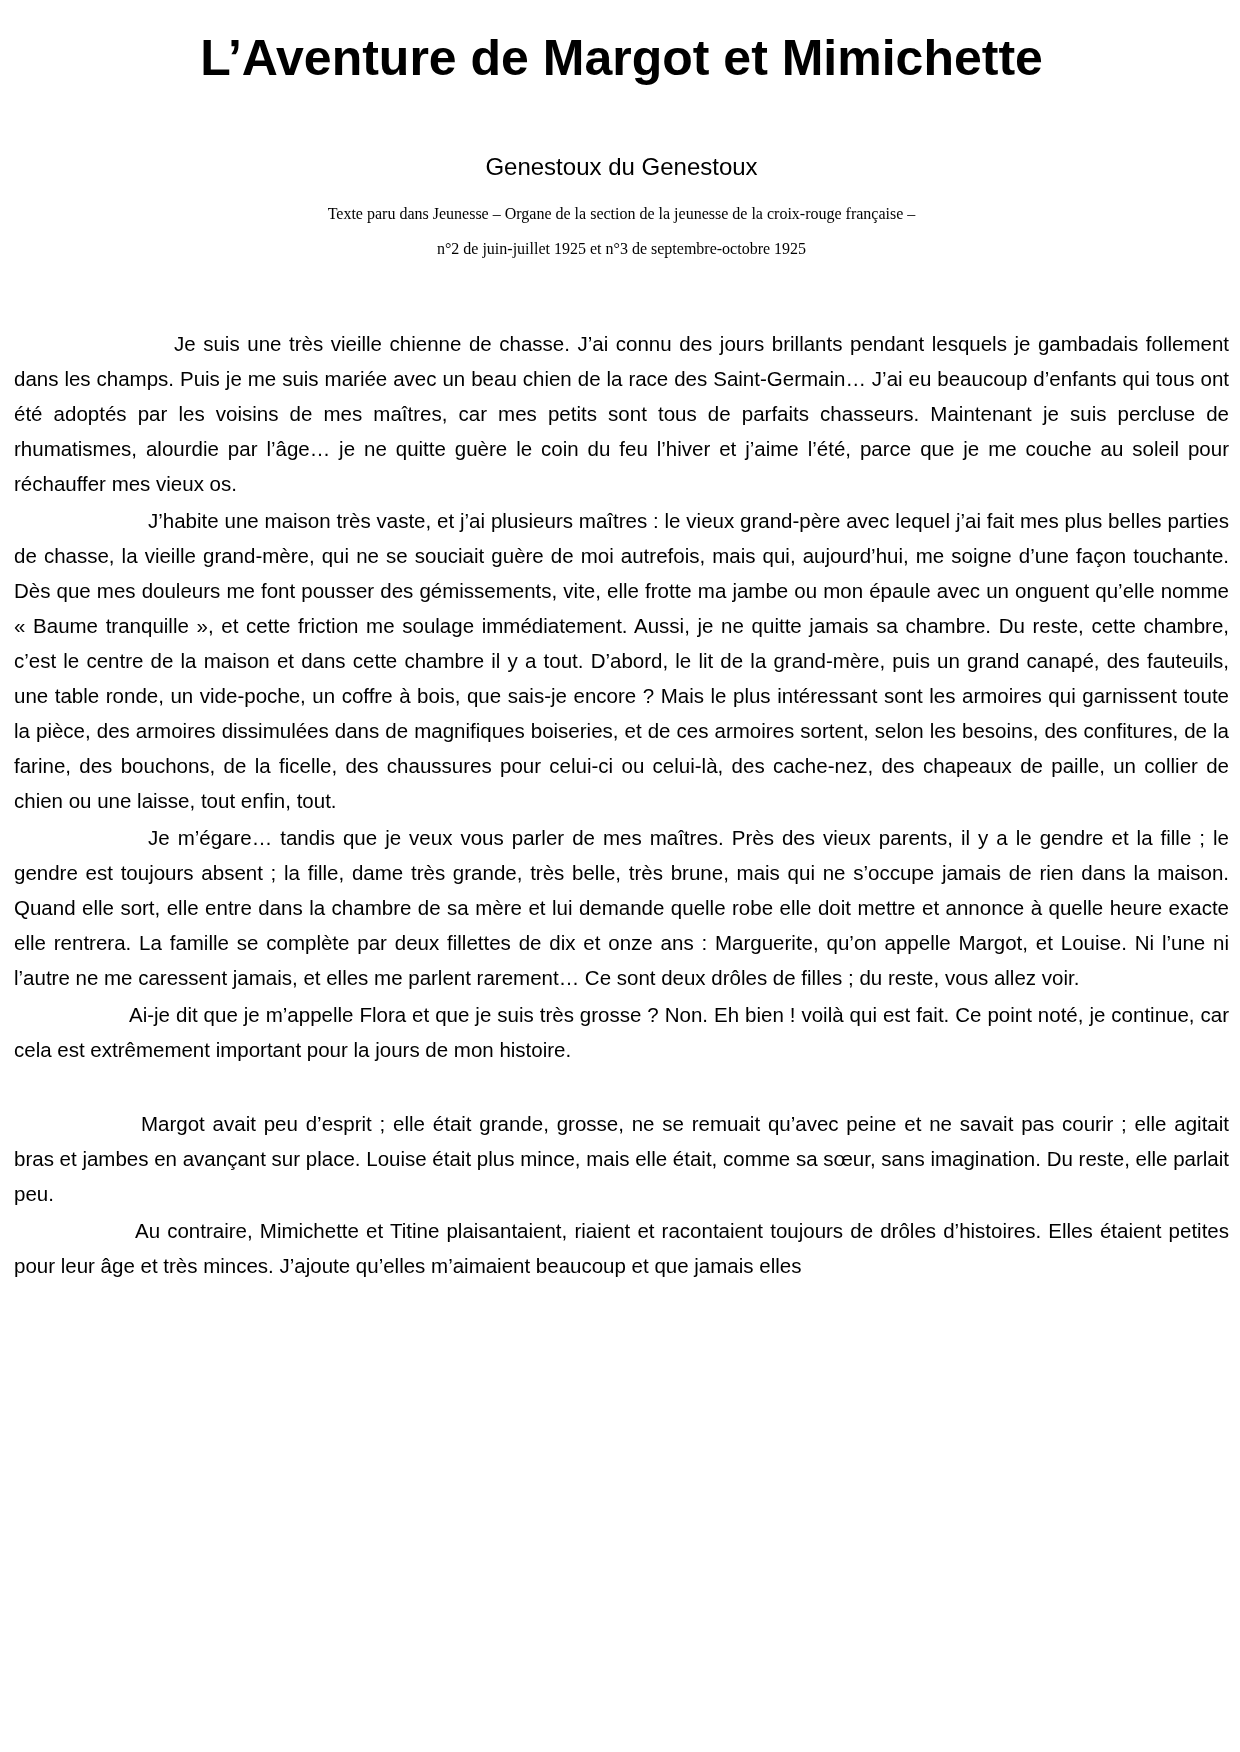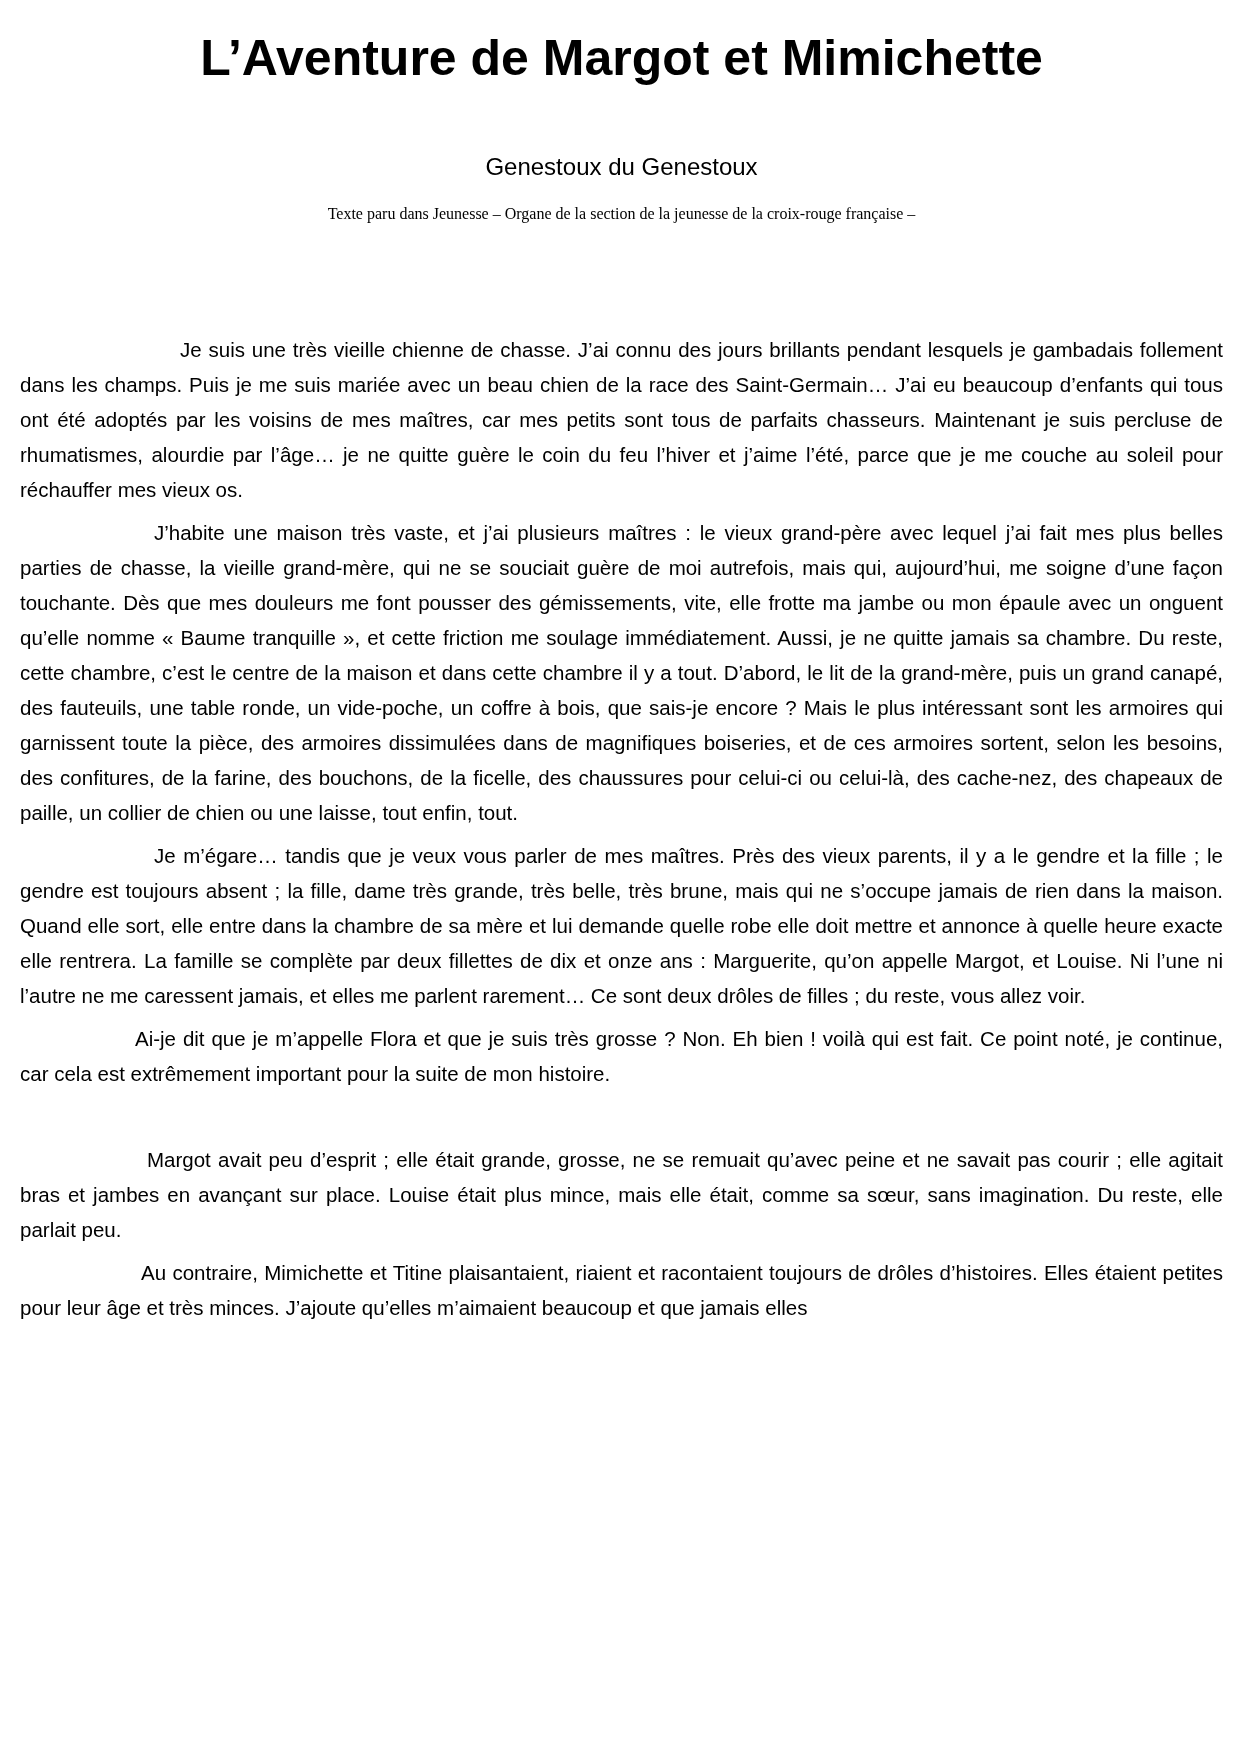--- a/index.html
+++ b/index.html
@@ -56,45 +56,46 @@
     .body {
       position: absolute;
       top: 324px;
       left: 0;
       width: 1219px;
       font-size: 20.5px;
       line-height: 35px;
       text-align: justify;
     }
     .body p {
-      margin: 8px;
+      margin: 2px;
     }
     .body p.spacer {
       height: 35px;
     }
     .i160 { text-indent: 160px; }
     .i134 { text-indent: 134px; }
     .i115 { text-indent: 115px; }
     .i127 { text-indent: 127px; }
     .i121 { text-indent: 121px; }
     .i116 { text-indent: 116px; }
     .ital { font-style: italic; }
   </style>
 </head>
 <body>
 
 <div class="page">
   <h1 class="title">L’Aventure de Margot et Mimichette</h1>
   <div class="author">Genestoux du Genestoux</div>
   <div class="source">
     <div>Texte paru dans Jeunesse – Organe de la section de la jeunesse de la croix-rouge française –</div>
+    <div>n°2 de juin-juillet 1925 et n°3 de septembre-octobre 1925</div>
   </div>
 
   <div class="body">
     <p class="i160">Je suis une très vieille chienne de chasse. J’ai connu des jours brillants pendant lesquels je gambadais follement dans les champs. Puis je me suis mariée avec un beau chien de la race des Saint-Germain… J’ai eu beaucoup d’enfants qui tous ont été adoptés par les voisins de mes maîtres, car mes petits sont tous de parfaits chasseurs. Maintenant je suis percluse de rhumatismes, alourdie par l’âge… je ne quitte guère le coin du feu l’hiver et j’aime l’été, parce que je me couche au soleil pour réchauffer mes vieux os.</p>
     <p class="i134">J’habite une maison très vaste, et j’ai plusieurs maîtres : le vieux grand-père avec lequel j’ai fait mes plus belles parties de chasse, la vieille grand-mère, qui ne se souciait guère de moi autrefois, mais qui, aujourd’hui, me soigne d’une façon touchante. Dès que mes douleurs me font pousser des gémissements, vite, elle frotte ma jambe ou mon épaule avec un onguent qu’elle nomme « Baume tranquille », et cette friction me soulage immédiatement. Aussi, je ne quitte jamais sa chambre. Du reste, cette chambre, c’est le centre de la maison et dans cette chambre il y a tout. D’abord, le lit de la grand-mère, puis un grand canapé, des fauteuils, une table ronde, un vide-poche, un coffre à bois, que sais-je encore ? Mais le plus intéressant sont les armoires qui garnissent toute la pièce, des armoires dissimulées dans de magnifiques boiseries, et de ces armoires sortent, selon les besoins, des confitures, de la farine, des bouchons, de la ficelle, des chaussures pour celui-ci ou celui-là, des cache-nez, des chapeaux de paille, un collier de chien ou une laisse, tout enfin, tout.</p>
     <p class="i134">Je m’égare… tandis que je veux vous parler de mes maîtres. Près des vieux parents, il y a le gendre et la fille ; le gendre est toujours absent ; la fille, dame très grande, très belle, très brune, mais qui ne s’occupe jamais de rien dans la maison. Quand elle sort, elle entre dans la chambre de sa mère et lui demande quelle robe elle doit mettre et annonce à quelle heure exacte elle rentrera. La famille se complète par deux fillettes de dix et onze ans : Marguerite, qu’on appelle Margot, et Louise. Ni l’une ni l’autre ne me caressent jamais, et elles me parlent rarement… Ce sont deux drôles de filles ; du reste, vous allez voir.</p>
-    <p class="i115">Ai-je dit que je m’appelle Flora et que je suis très grosse ? Non. Eh bien ! voilà qui est fait. Ce point noté, je continue, car cela est extrêmement important pour la suite de mon histoire.</p>
+    <p class="i115">Ai-je dit que je m’appelle Flora et que je suis très grosse ? Non. Eh bien ! voilà qui est fait. Ce point noté, je continue, car cela est extrêmement important pour la jours de mon histoire.</p>
     <p class="spacer"></p>
     <p class="i127">Margot avait peu d’esprit ; elle était grande, grosse, ne se remuait qu’avec peine et ne savait pas courir ; elle agitait bras et jambes en avançant sur place. Louise était plus mince, mais elle était, comme sa sœur, sans imagination. Du reste, elle parlait peu.</p>
     <p class="i121">Au contraire, Mimichette et Titine plaisantaient, riaient et racontaient toujours de drôles d’histoires. Elles étaient petites pour leur âge et très minces. J’ajoute qu’elles m’aimaient beaucoup et que jamais elles</p>
   </div>
 </div>
 
 </body></html>

